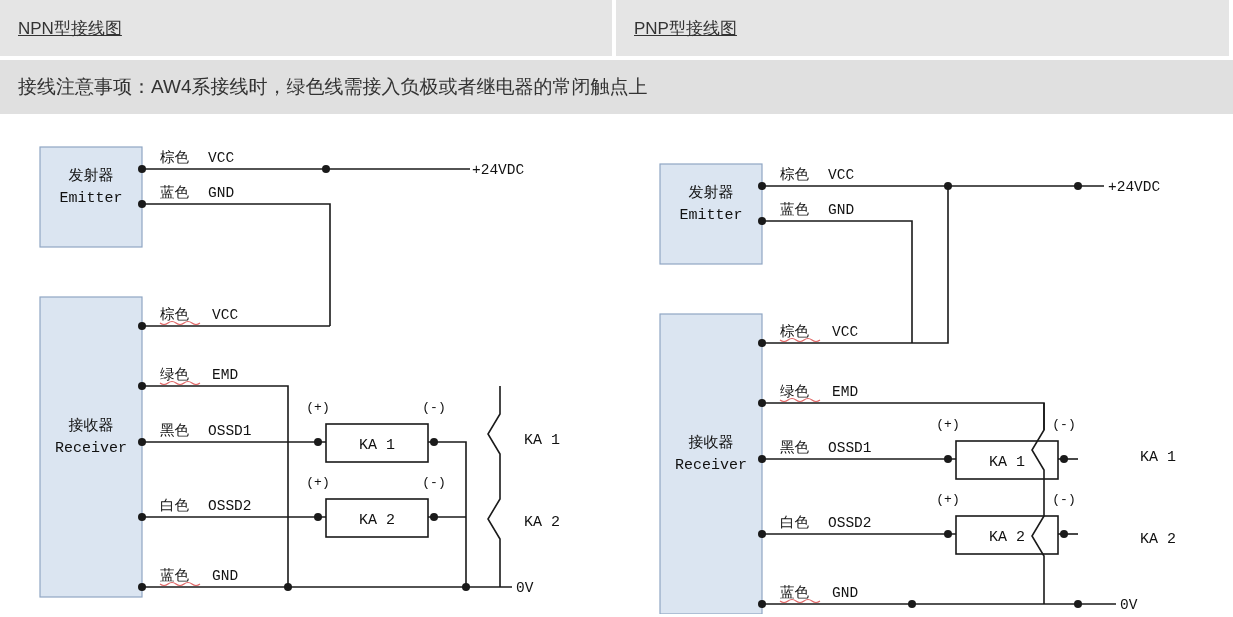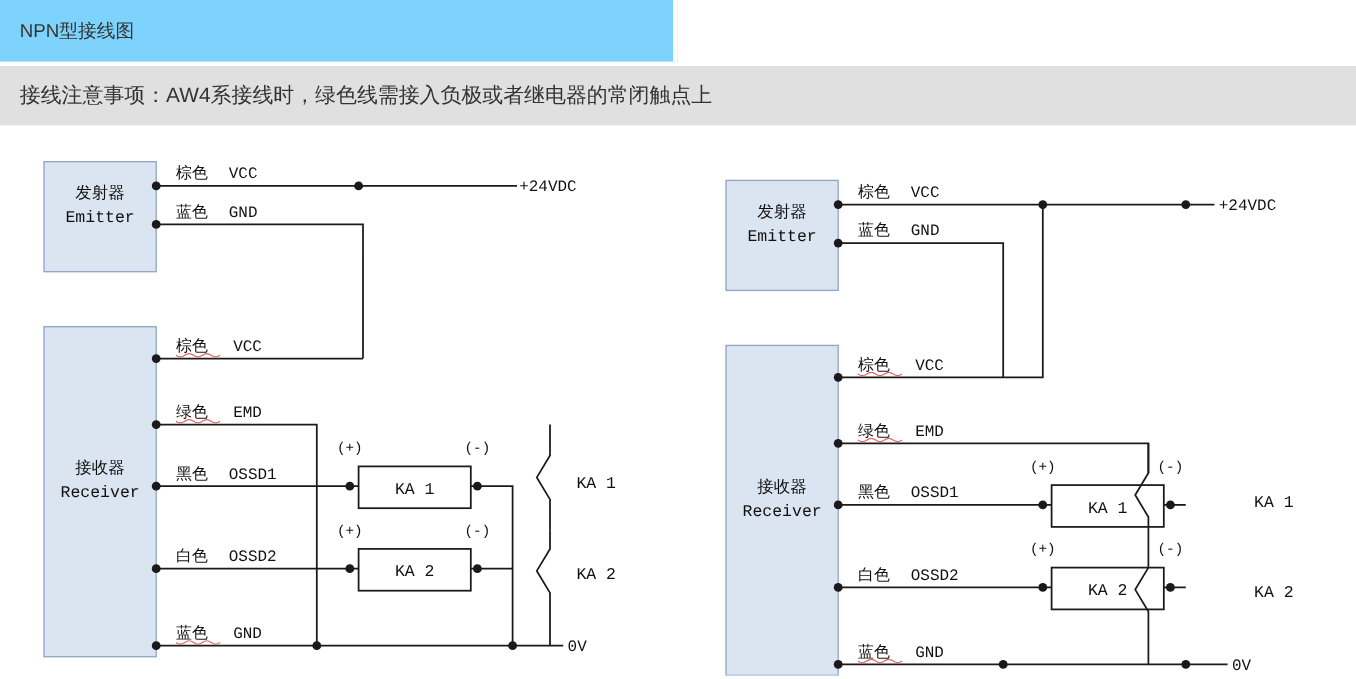--- a/index.html
+++ b/index.html
@@ -14,28 +14,29 @@
     color: #222;
     position: relative;
     overflow: hidden;
   }
   .header-row {
     display: flex;
     width: 1233px;
     height: 56px;
   }
   .header-cell {
-    background: #7dd3fc;
+    background: #e5e5e5;
     height: 56px;
     display: flex;
     align-items: center;
     box-sizing: border-box;
     padding-left: 18px;
     font-size: 17px;
     color: #333;
+    text-decoration: underline;
   }
   .header-cell.left { width: 616px; border-right: 4px solid #ffffff; }
   .header-cell.right { width: 613px; }
   .note-row {
     width: 1233px;
     height: 54px;
     background: #e0e0e0;
     display: flex;
     align-items: center;
     padding-left: 18px;
@@ -108,20 +109,21 @@
     stroke: #e06666;
     stroke-width: 1.1;
     fill: none;
   }
 </style>
 </head>
 <body>
 
 <div class="header-row">
   <div class="header-cell left">NPN型接线图</div>
+  <div class="header-cell right">PNP型接线图</div>
 </div>
 
 <div class="note-row">接线注意事项：AW4系接线时，绿色线需接入负极或者继电器的常闭触点上</div>
 
 <div class="diagram-area">
 
   <div class="diagram npn">
     <svg width="616" height="500" viewBox="0 0 616 500">
 
       <rect class="devbox" x="40" y="33" width="102" height="100"></rect>

